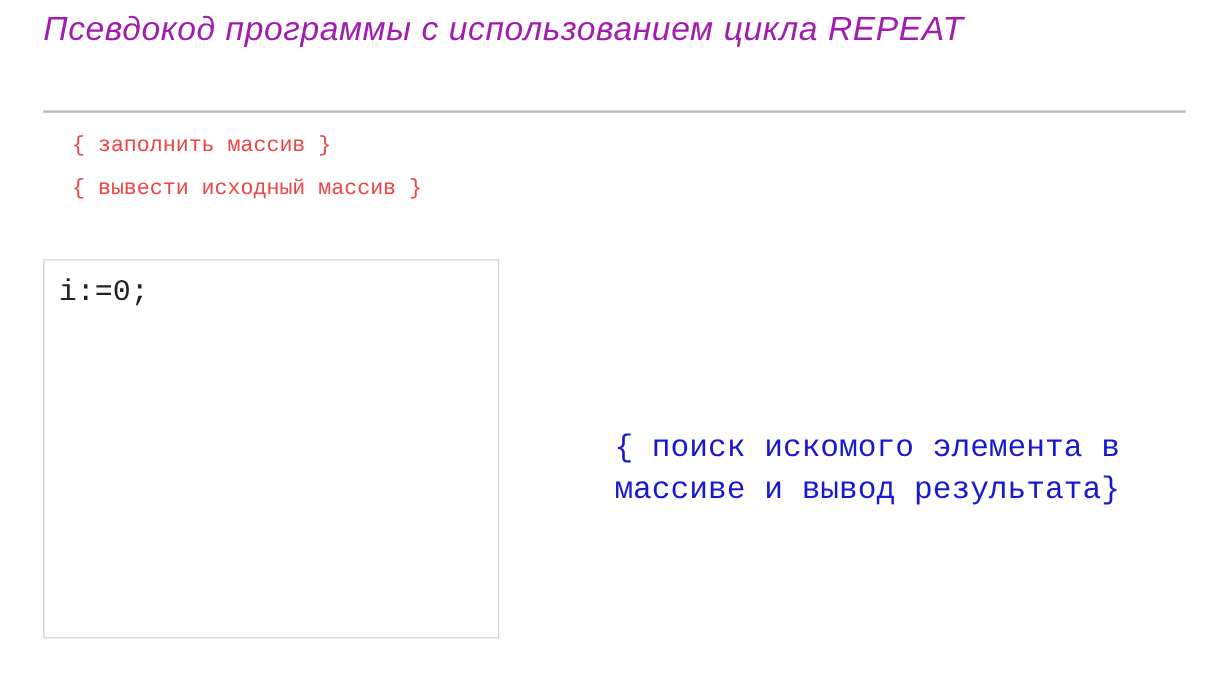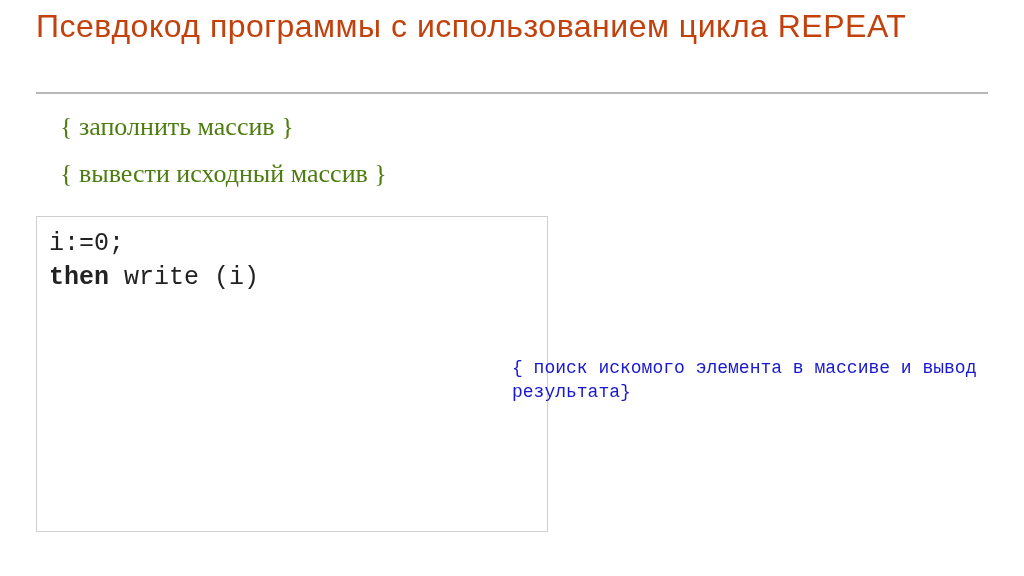--- a/index.html
+++ b/index.html
@@ -15,49 +15,50 @@
     position: relative;
     width: 1024px;
     height: 576px;
     box-sizing: border-box;
   }
   .title {
     position: absolute;
     left: 36px;
     top: 8px;
     width: 940px;
-    color: #c2410c;
-    font-size: 32px;
+    color: #a21caf;
+    font-size: 28px;
     font-weight: 400;
     line-height: 1.15;
     letter-spacing: 0.5px;
+    font-style: italic;
   }
   .title-underline {
     position: absolute;
     left: 36px;
     top: 92px;
     width: 952px;
     height: 2px;
     background: #b8b8b8;
   }
   .comment {
     position: absolute;
-    font-family: Liberation Serif, serif;
-    color: #4d7c0f;
-    font-size: 26px;
+    font-family: Liberation Mono, monospace;
+    color: #ef4444;
+    font-size: 18px;
     white-space: pre;
   }
   .comment1 { left: 60px; top: 112px; }
-  .comment2 { left: 60px; top: 159px; }
+  .comment2 { left: 60px; top: 148px; }
 
   .codebox {
     position: absolute;
     left: 36px;
     top: 216px;
-    width: 512px;
+    width: 380px;
     height: 316px;
     border: 1px solid #cfcfcf;
     background: #ffffff;
     box-sizing: border-box;
     padding: 10px 12px 10px 12px;
   }
   .codebox .codeline {
     font-family: "Courier New", Courier, monospace;
     font-size: 25px;
     color: #222;
@@ -67,35 +68,34 @@
   .codebox .kw { font-weight: bold; }
   .codebox .indent1 { padding-left: 22px; }
 
   .right-comment {
     position: absolute;
     left: 512px;
     top: 356px;
     width: 470px;
     font-family: "Courier New", Courier, monospace;
     color: #1818d0;
-    font-size: 18px;
+    font-size: 26px;
     line-height: 1.35;
   }
 </style>
 </head>
 <body>
 
 <div class="slide">
 
   <div class="title">Псевдокод программы с использованием цикла REPEAT</div>
   <div class="title-underline"></div>
 
   <div class="comment comment1">{ заполнить массив }</div>
   <div class="comment comment2">{ вывести исходный массив }</div>
 
   <div class="codebox">
     <div class="codeline">i:=0;</div>
-    <div class="codeline"><span class="kw">then</span><span> write (i)</span></div>
   </div>
 
   <div class="right-comment">{ поиск искомого элемента в массиве и вывод результата}</div>
 
 </div>
 
 </body></html>

